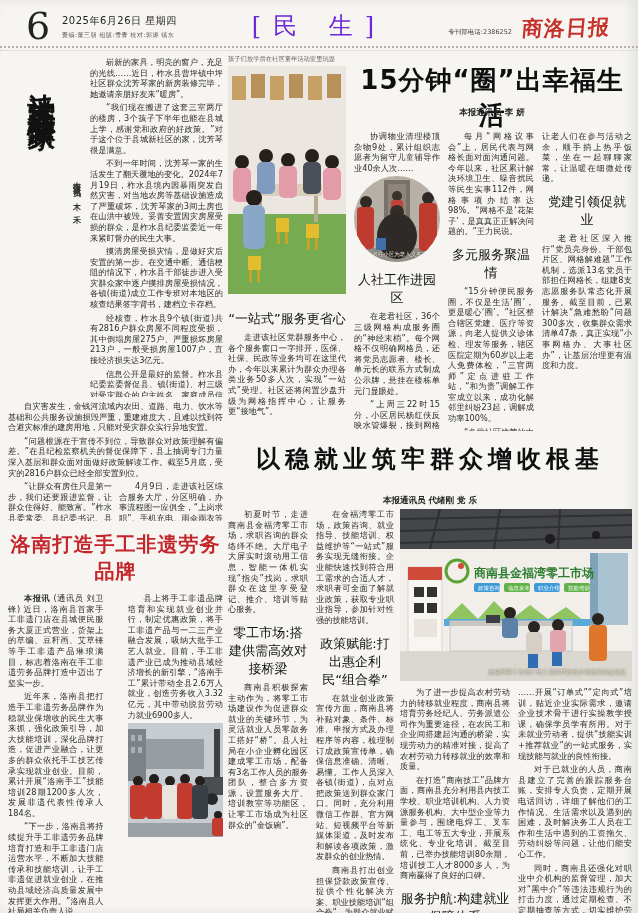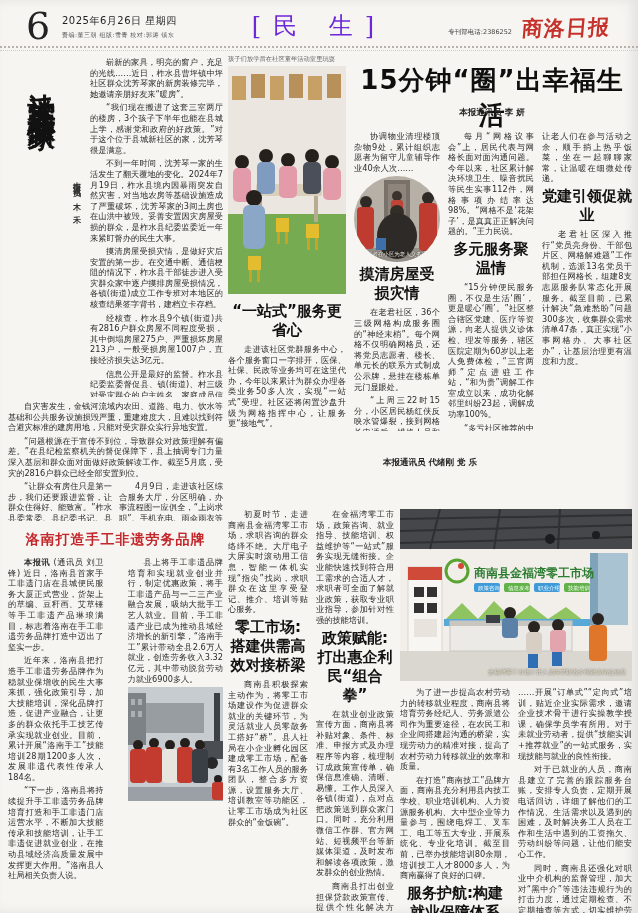--- a/index.html
+++ b/index.html
@@ -12,21 +12,21 @@
   .date{font-size:10px;font-weight:normal;color:#222;letter-spacing:.5px;}
   .credits{font-size:6px;color:#555;margin-top:3px;letter-spacing:.5px;}
   .section-title{position:absolute;left:0;right:0;top:10px;text-align:center;font-size:24px;letter-spacing:12px;color:#6d28d9;font-family:"DejaVu Serif",serif;}
   .phone{position:absolute;right:126px;top:28px;font-size:6.5px;color:#444;}
   .masthead{position:absolute;right:28px;top:14px;font-size:21px;font-weight:bold;color:#c5322b;font-family:"DejaVu Serif",serif;transform:skewX(-6deg) rotate(-1deg);letter-spacing:1px;}
   .rule{position:absolute;left:0;top:46px;width:638px;border-top:2px dotted #b6b2ab;}
   .rule2{position:absolute;left:0;top:50px;width:638px;border-top:1px dotted #cfccc5;}
   
   .para{font-size:8.2px;line-height:10.6px;color:#2b2b2b;text-align:justify;margin:0 0 3px 0;text-indent:16px;}
   .para.noind{text-indent:0;}
-  .subhead{font-size:15px;font-weight:bold;color:#111;text-align:center;margin:1px 0 4px 0;}
+  .subhead{font-size:13px;font-weight:normal;color:#111;text-align:center;margin:9px 0 4px 0;}
   .cap{font-size:6.3px;color:#666;line-height:8px;}
   .byline{font-size:8.5px;font-weight:bold;color:#222;text-align:center;}
   
   .art-a{position:absolute;left:8px;top:57px;width:215px;height:464px;overflow:hidden;}
   .vhead{position:absolute;left:14px;top:14px;height:330px;writing-mode:vertical-rl;text-orientation:upright;font-size:28px;font-weight:bold;color:#121212;letter-spacing:3px;}
   .vbyline{position:absolute;left:62px;top:118px;height:170px;writing-mode:vertical-rl;text-orientation:upright;font-size:8px;font-weight:bold;color:#333;letter-spacing:2px;}
   .acol1{position:absolute;left:82px;top:0;width:133px;height:340px;overflow:hidden;}
   .abottom{position:absolute;left:0;top:344px;width:215px;height:120px;overflow:hidden;}
   .abrow{display:flex;gap:7px;}
   .abrow>div{flex:1;overflow:hidden;}
@@ -47,21 +47,21 @@
   .c-head{width:100%;text-align:center;font-size:24px;font-weight:bold;color:#0f0f0f;letter-spacing:5px;margin-top:6px;}
   .c-byline{margin-top:20px;}
   .c-photo{position:absolute;left:172px;top:72px;width:232px;height:172px;background:#4d7c0f;overflow:hidden;}
   .c-photo-cap{position:absolute;right:6px;bottom:4px;font-size:6px;color:#efe6cc;text-shadow:0 0 2px #222;}
   .c-c1{position:absolute;left:0;top:72px;width:80px;height:404px;overflow:hidden;}
   .c-c2{position:absolute;left:88px;top:72px;width:78px;height:404px;overflow:hidden;}
   .c-c3{position:absolute;left:172px;top:250px;width:110px;height:226px;overflow:hidden;}
   .c-c4{position:absolute;left:290px;top:250px;width:114px;height:226px;overflow:hidden;}
   
   .art-d{position:absolute;left:8px;top:527px;width:215px;height:386px;overflow:hidden;}
-  .d-head{width:100%;text-align:center;font-size:14px;font-weight:bold;color:#c3272b;letter-spacing:1px;margin-top:4px;}
+  .d-head{width:100%;text-align:center;font-size:20px;font-weight:bold;color:#c3272b;letter-spacing:1px;margin-top:4px;}
   .d-cols{display:flex;gap:24px;margin-top:8px;height:352px;}
   .d-col{flex:1;overflow:hidden;}
   .d-photo{width:104px;height:114px;background:#bbb;overflow:hidden;margin-top:3px;}
   .lead-in{font-weight:bold;}
 </style>
 </head>
 <body>
 
 <div class="page">
 
@@ -163,40 +163,41 @@
           <circle cx="74" cy="22" r="6" fill="#302a26"></circle>
             <rect x="65" y="27" width="18" height="48" rx="4" fill="#bf3a2f"></rect>
           <circle cx="43" cy="20" r="5" fill="#3a332d"></circle>
             <rect x="37" y="24" width="12" height="14" rx="3" fill="#c14236"></rect>
           <circle cx="43" cy="36" r="7" fill="#332d28"></circle>
           <ellipse cx="43" cy="60" rx="20" ry="23" fill="#2d2a27"></ellipse>
           <rect x="22" y="62" width="10" height="12" fill="#3f6fa8"></rect>
         </svg>
         <div class="circ-cap">志愿者在小区为老人义务理发</div>
       </div>
-      <div class="subhead">摸清房屋受损灾情</div>
+      <div class="subhead">人社工作进园区</div>
       <p class="para">在老君社区，36个三级网格构成服务圈的“神经末梢”。每个网格不仅明确网格员，还将党员志愿者、楼长、单元长的联系方式制成公示牌，悬挂在楼栋单元门显眼处。</p>
       <p class="para">“上周三22时15分，小区居民杨红侠反映水管爆裂，接到网格长电话后，维修人员和社区干部12分钟内赶到现场。”王力民翻开网格工作日志，上面记录着辖区居民的家长里短:4月帮独居老人代买药品17次，5月……</p>
     </div>
 
     <div class="b-c3">
       <p class="para">每月“网格议事会”上，居民代表与网格长面对面沟通问题。今年以来，社区累计解决环境卫生、噪音扰民等民生实事112件，网格事项办结率达98%。“网格不是‘花架子’，是真真正正解决问题的。”王力民说。</p>
       <div class="subhead">多元服务聚温情</div>
       <p class="para">“15分钟便民服务圈，不仅是生活‘圈’，更是暖心‘圈’。”社区整合辖区党建、医疗等资源，向老人提供义诊体检、理发等服务，辖区医院定期为60岁以上老人免费体检，“三官两师”定点进驻工作站，“和为贵”调解工作室成立以来，成功化解邻里纠纷23起，调解成功率100%。</p>
       <p class="para">“多亏社区推荐的中式面点培训班，现在我计划开一家小吃店!”居民说。依托“党员联户+网格数据”机制，21名党员网格员对失业人员、困难青年等群体开展“一对一”就业帮扶，联合人社部门举办线上线下招聘会6场，提供岗位800多个。针对缺乏技能的居民，开设电商运营、家政服务等培训班4期，帮助100多人实现就业。</p>
     </div>
 
     <div class="b-c4">
       <p class="para noind">让老人们在参与活动之余，顺手捎上热乎饭菜，坐在一起聊聊家常，让温暖在细微处传递。</p>
       <div class="subhead">党建引领促就业</div>
       <p class="para">老君社区深入推行“党员亮身份、干部包片区、网格解难题”工作机制，选派13名党员干部担任网格长，组建8支志愿服务队常态化开展服务。截至目前，已累计解决“急难愁盼”问题300多次，收集群众需求清单47条，真正实现“小事网格办、大事社区办”，让基层治理更有温度和力度。</p>
     </div>
   </div>
 
   <div class="art-c">
+    <div class="c-head">以稳就业筑牢群众增收根基</div>
     <div class="c-byline byline">本报通讯员  代绪刚  党  乐</div>
 
     <div class="c-photo">
       <svg width="232" height="172" viewBox="0 0 232 172" preserveAspectRatio="none">
         <rect width="232" height="172" fill="#f2efeb"></rect>
         <rect x="0" y="0" width="232" height="40" fill="#46474a"></rect>
         <line x1="0" y1="10" x2="232" y2="6" stroke="#2f3032" stroke-width="2"></line>
         <line x1="0" y1="22" x2="232" y2="16" stroke="#2f3032" stroke-width="2"></line>
         <line x1="0" y1="34" x2="232" y2="28" stroke="#2f3032" stroke-width="2"></line>
         <line x1="40" y1="0" x2="30" y2="40" stroke="#2f3032" stroke-width="2"></line>

